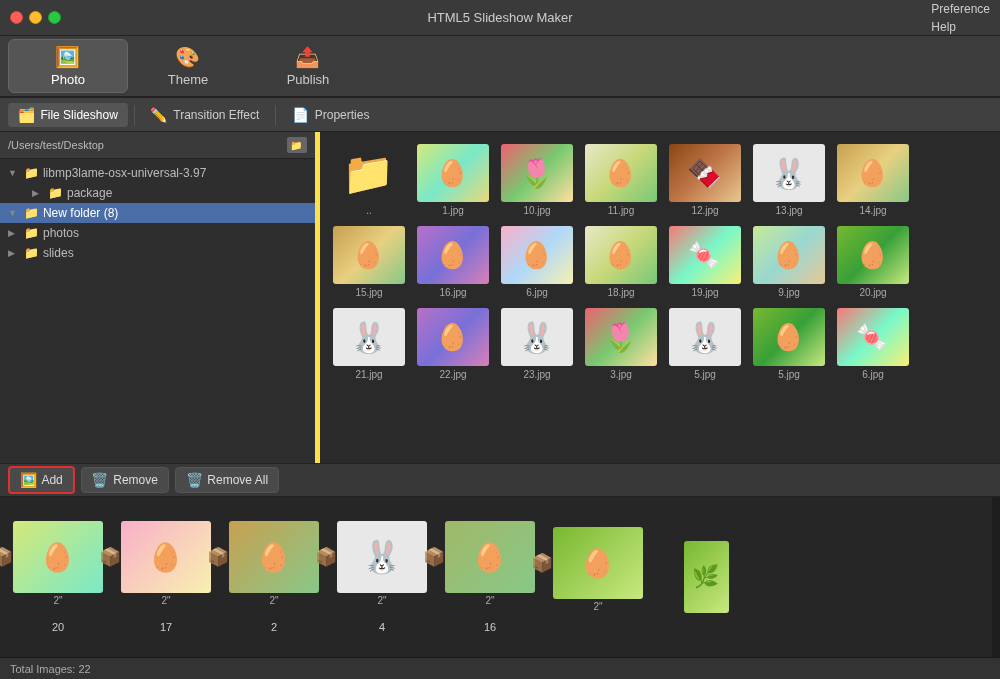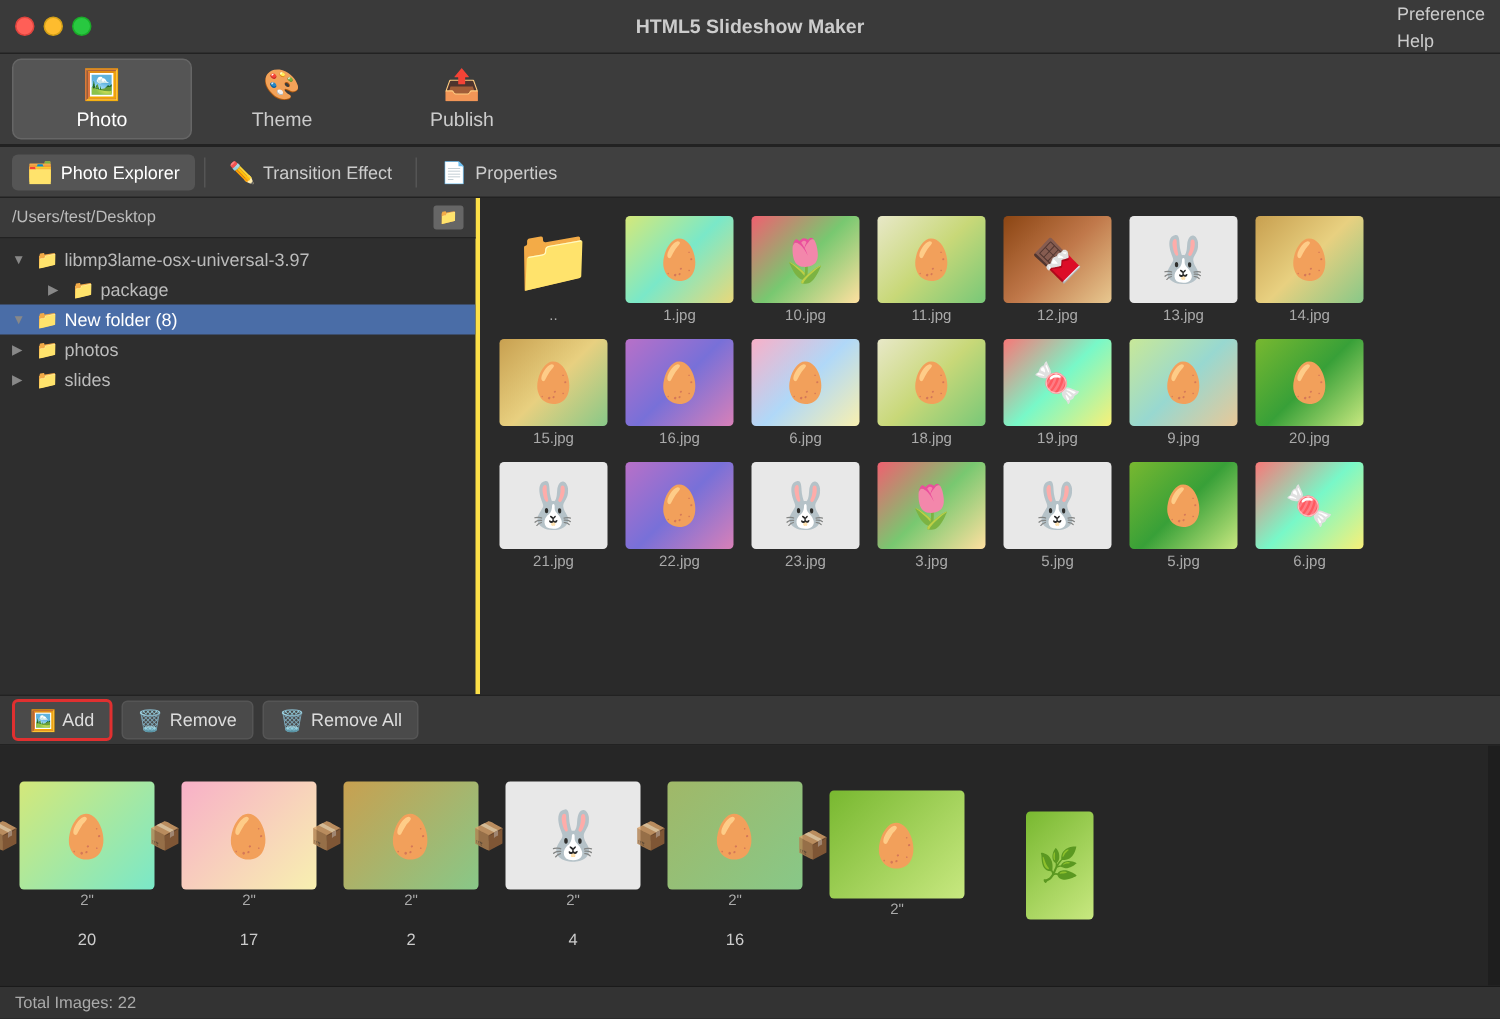--- a/index.html
+++ b/index.html
@@ -33,21 +33,21 @@
       width: 13px;
       height: 13px;
       border-radius: 50%;
     }
     .tl.red { background: #ff5f57; border: 1px solid #e0443e; }
     .tl.yellow { background: #febc2e; border: 1px solid #d4a017; }
     .tl.green { background: #28c840; border: 1px solid #1aab29; }
     .titlebar-title {
       color: #ccc;
       font-size: 13px;
-      font-weight: 700;
+      font-weight: 400;
     }
     .titlebar-menu {
       position: absolute;
       right: 10px;
       display: flex;
       gap: 4px;
       font-size: 12px;
       color: #ccc;
       flex-direction: column;
     }
@@ -114,21 +114,21 @@
       background: transparent;
     }
     .subtab.active { background: #555; color: #fff; }
     .subtab-icon { font-size: 14px; }
     .sep { width: 1px; height: 20px; background: #555; margin: 0 2px; }
 
     
     .left-panel {
       width: 320px;
       background: #2e2e2e;
-      border-right: 3px solid #fde047;
+      border-right: 5px solid #fde047;
       display: flex;
       flex-direction: column;
     }
     .path-bar {
       background: #3a3a3a;
       padding: 5px 8px;
       display: flex;
       align-items: center;
       justify-content: space-between;
       border-bottom: 1px solid #222;
@@ -347,21 +347,21 @@
   </button>
   <button class="tab-btn">
     <span class="tab-icon">📤</span>
     <span>Publish</span>
   </button>
 </div>
 
 <div class="subtoolbar">
   <button class="subtab active">
     <span class="subtab-icon">🗂️</span>
-    <span>Photo Explorer</span>
+    <span>File Slideshow</span>
   </button>
   <div class="sep"></div>
   <button class="subtab">
     <span class="subtab-icon">✏️</span>
     <span>Transition Effect</span>
   </button>
   <div class="sep"></div>
   <button class="subtab">
     <span class="subtab-icon">📄</span>
     <span>Properties</span>

